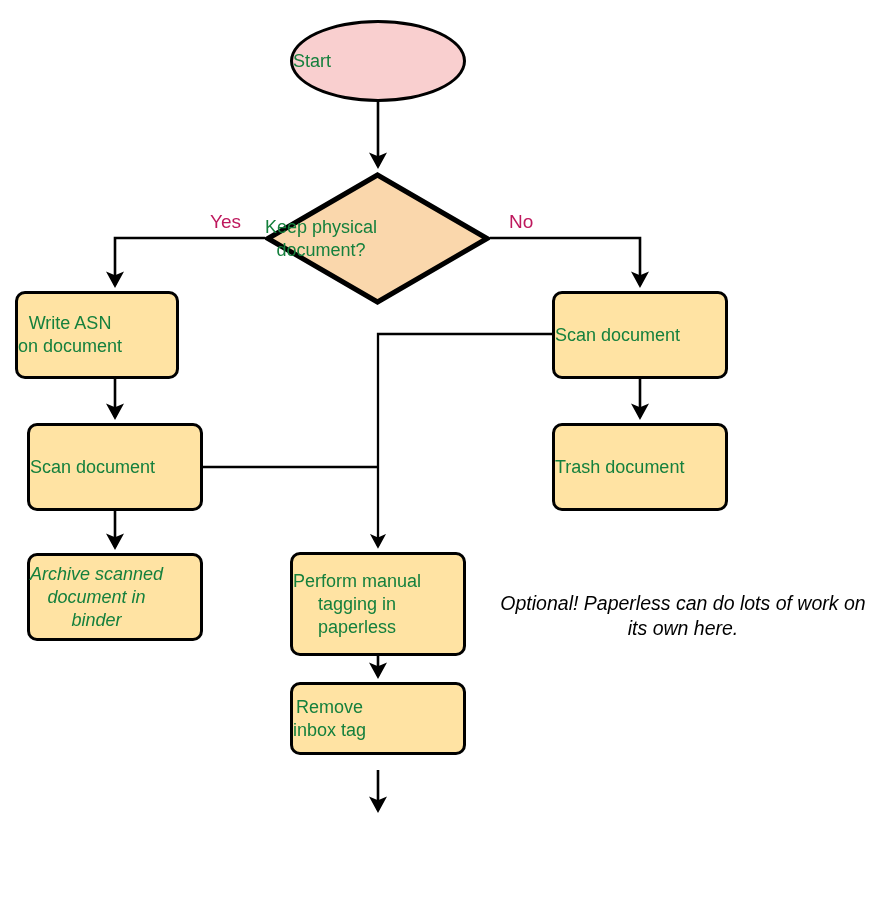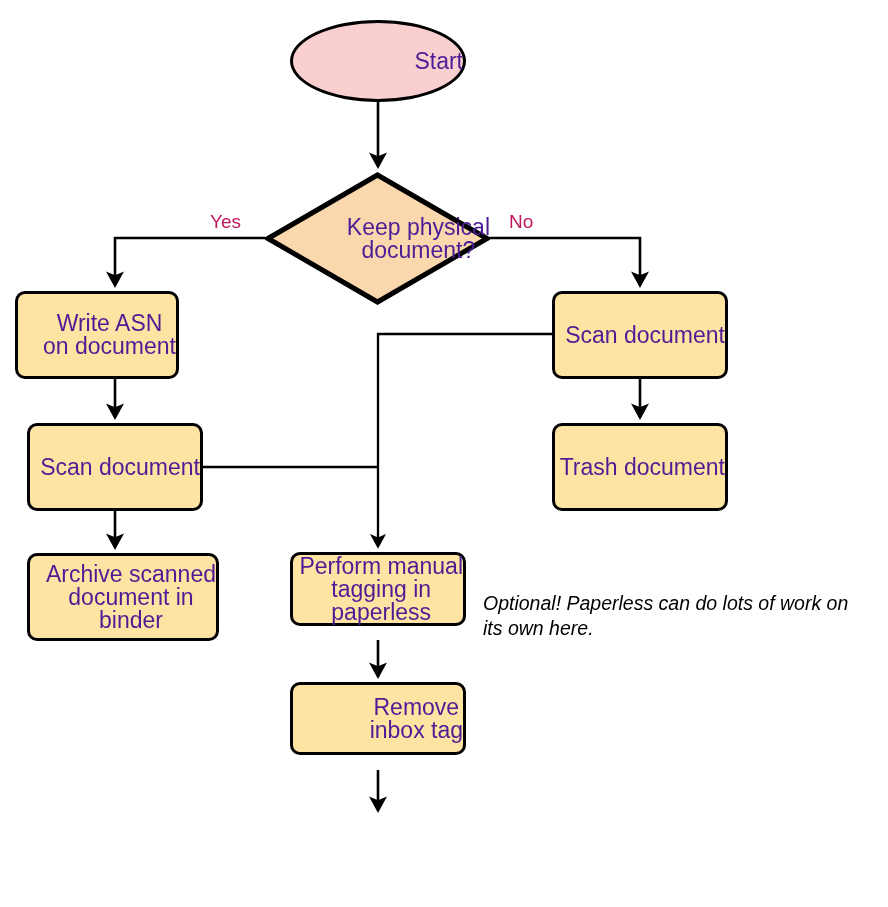--- a/index.html
+++ b/index.html
@@ -22,24 +22,24 @@
     left: 0;
     top: 0;
     width: 888px;
     height: 907px;
   }
   .node {
     position: absolute;
     box-sizing: border-box;
     display: flex;
     align-items: center;
-    justify-content: flex-end;
+    justify-content: flex-start;
     text-align: center;
-    color: #4c1d95;
-    font-size: 23px;
+    color: #15803d;
+    font-size: 18px;
     line-height: 23px;
     z-index: 3;
     white-space: pre-line;
   }
   .node.process {
     border: 3px solid #000000;
     border-radius: 10px;
     background: #ffe3a3;
   }
   .node.decision {
@@ -123,46 +123,46 @@
 
   <div class="node process" style="left:15px; top:291px; width:164px; height:88px;">
     <span>Write ASN
 on document</span>
   </div>
 
   <div class="node process" style="left:27px; top:423px; width:176px; height:88px;">
     <span>Scan document</span>
   </div>
 
-  <div class="node process" style="left:27px; top:553px; width:192px; height:88px;">
+  <div class="node process" style="left:27px; top:553px; width:176px; height:88px;font-style:italic;">
     <span>Archive scanned
 document in
 binder</span>
   </div>
 
   <div class="node process" style="left:552px; top:291px; width:176px; height:88px;">
     <span>Scan document</span>
   </div>
 
   <div class="node process" style="left:552px; top:423px; width:176px; height:88px;">
     <span>Trash document</span>
   </div>
 
-  <div class="node process" style="left:290px; top:552px; width:176px; height:74px;">
+  <div class="node process" style="left:290px; top:552px; width:176px; height:104px;">
     <span>Perform manual
 tagging in
 paperless</span>
   </div>
 
   <div class="node process" style="left:290px; top:682px; width:176px; height:73px;">
     <span>Remove
 inbox tag</span>
   </div>
 
 
   <div class="edge-label" style="left:210px; top:211px;">Yes</div>
 
   <div class="edge-label" style="left:509px; top:211px;">No</div>
 
-  <div class="note" style="left:483px; top:591px; width:400px;">Optional! Paperless can do lots of work on
+  <div class="note" style="left:483px; top:591px; width:400px;text-align:center;">Optional! Paperless can do lots of work on
 its own here.</div>
 
 </div>
 
 </body></html>

